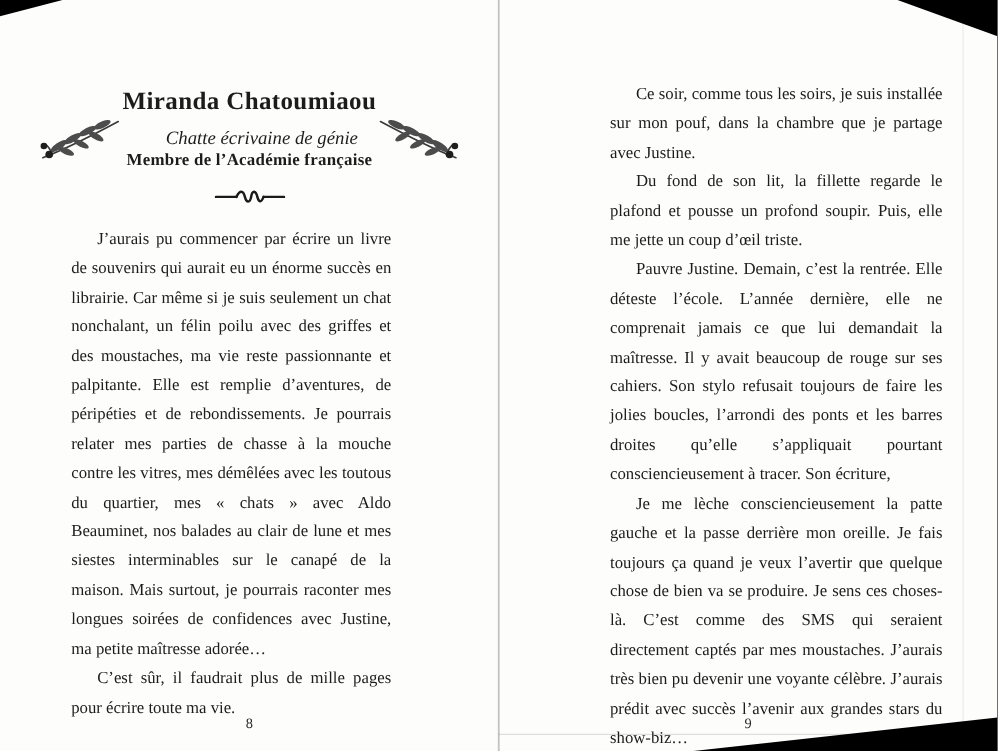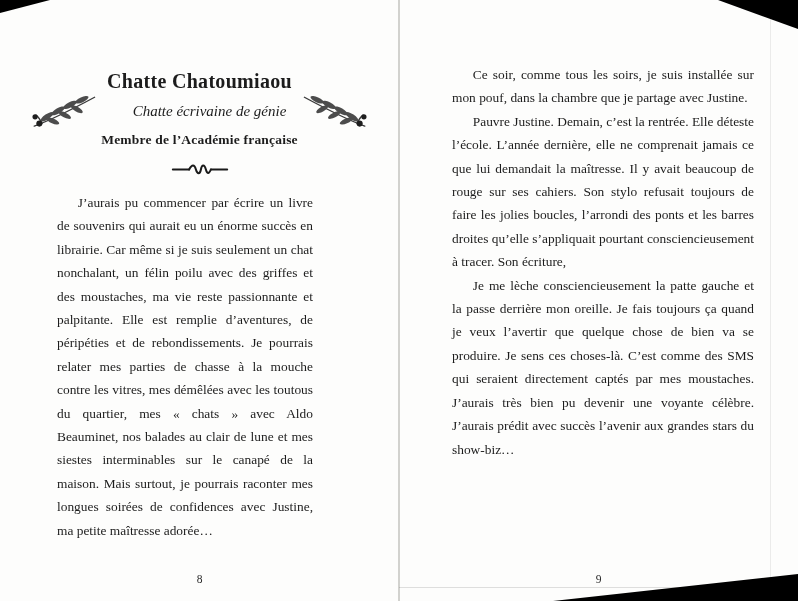--- a/index.html
+++ b/index.html
@@ -17,33 +17,33 @@
     .page { position: absolute; top: 0; height: 100%; }
     .page.left  { left: 0;     width: 399px; }
     .page.right { left: 399px; width: 399px; }
     .gutter {
       position: absolute; left: 398px; top: 0; width: 2px; height: 100%;
       background: linear-gradient(to right, #ecece9, #b8b8b4, #ecece9);
     }
     .header { position: relative; text-align: center; padding-top: 70px; }
     .title { font-size: 20px; font-weight: 700; letter-spacing: .3px; }
     .subtitle { font-style: italic; font-size: 15px; margin-top: 10px; padding-left: 20px; }
-    .affiliation { font-weight: 700; font-size: 13.5px; margin-top: 12px; letter-spacing: .2px; }
+    .affiliation { font-weight: 700; font-size: 13.5px; letter-spacing: .2px; }
     .branch { position: absolute; top: 86px; width: 68px; height: 48px; }
     .branch.b-left  { left: 30px; }
     .branch.b-right { right: 30px; transform: scaleX(-1); }
     .divider { margin-top: 14px; line-height: 0; }
     .body {
       text-align: justify;
       font-size: 13.4px;
       line-height: 23.4px;
       hyphens: auto; -webkit-hyphens: auto;
     }
     .page.left  .body { margin: 14px 86px 0 57px; }
-    .page.right .body { padding: 63px 44px 0 53px; }
+    .page.right .body { padding: 63px 44px 0 53px; margin-left: 36px; }
     .body p { text-indent: 1.55em; }
     .page-number {
       position: absolute; bottom: 16px; left: 0; width: 100%;
       text-align: center; font-size: 11.5px; color: #2a2a2a;
     }
     .corner { position: absolute; width: 0; height: 0; }
     .corner.tl { top: 0; left: 0;  border-top: 13px solid #000; border-right: 50px solid transparent; }
     .corner.tr { top: 0; right: 0; border-top: 29px solid #000; border-left: 80px solid transparent; }
     .corner.br { bottom: 0; right: 0; border-bottom: 27px solid #000; border-left: 245px solid transparent; }
     .edge-line   { position: absolute; top: 0; right: 27px; width: 1px; height: 100%; background: rgba(0,0,0,.07); }
@@ -92,44 +92,46 @@
             <ellipse cx="27" cy="39" rx="8" ry="2.9" transform="rotate(24 27 39)"></ellipse>
             <ellipse cx="41" cy="32" rx="8" ry="2.9" transform="rotate(27 41 32)"></ellipse>
             <ellipse cx="55" cy="25" rx="8" ry="2.9" transform="rotate(30 55 25)"></ellipse>
           </g>
           <g fill="#1e1e1e">
             <circle cx="11" cy="42" r="3.6"></circle>
             <circle cx="6" cy="34" r="3.1"></circle>
           </g>
         </svg>
       </span>
-      <h1 class="title">Chatte Chatoumiaou</h1>
+      <h1 class="title">Miranda Chatoumiaou</h1>
       <div class="subtitle">Chatte écrivaine de génie</div>
       <div class="affiliation">Membre de l’Académie française</div>
       <div class="divider">
         <svg viewBox="0 0 64 16" width="58" height="15">
           <g fill="none" stroke="#1a1a1a" stroke-width="2.2" stroke-linecap="round">
             <path d="M2,8 H20"></path>
             <path d="M44,8 H62"></path>
             <path d="M20,8 C23,2 26,2 27.5,8 C29,13.5 32,13.5 33,8 C34,2 37,2 38.5,8 C40,13.5 42,13 44,8"></path>
           </g>
         </svg>
       </div>
     </div>
     <div class="body">
       <p>J’aurais pu commencer par écrire un livre de souvenirs qui aurait eu un énorme succès en librairie. Car même si je suis seulement un chat nonchalant, un félin poilu avec des griffes et des moustaches, ma vie reste passionnante et palpitante. Elle est remplie d’aventures, de péripéties et de rebondissements. Je pourrais relater mes parties de chasse à la mouche contre les vitres, mes démêlées avec les toutous du quartier, mes « chats » avec Aldo Beauminet, nos balades au clair de lune et mes siestes interminables sur le canapé de la maison. Mais surtout, je pourrais raconter mes longues soirées de confidences avec Justine, ma petite maîtresse adorée…</p>
+      <p>C’est sûr, il faudrait plus de mille pages pour écrire toute ma vie.</p>
     </div>
     <div class="page-number">8</div>
   </div>
 
   <div class="gutter"></div>
 
   <div class="page right">
     <div class="body">
       <p>Ce soir, comme tous les soirs, je suis installée sur mon pouf, dans la chambre que je partage avec Justine.</p>
+      <p>Du fond de son lit, la fillette regarde le plafond et pousse un profond soupir. Puis, elle me jette un coup d’œil triste.</p>
       <p>Pauvre Justine. Demain, c’est la rentrée. Elle déteste l’école. L’année dernière, elle ne comprenait jamais ce que lui demandait la maîtresse. Il y avait beaucoup de rouge sur ses cahiers. Son stylo refusait toujours de faire les jolies boucles, l’arrondi des ponts et les barres droites qu’elle s’appliquait pourtant consciencieusement à tracer. Son écriture,</p>
       <p>Je me lèche consciencieusement la patte gauche et la passe derrière mon oreille. Je fais toujours ça quand je veux l’avertir que quelque chose de bien va se produire. Je sens ces choses-là. C’est comme des SMS qui seraient directement captés par mes moustaches. J’aurais très bien pu devenir une voyante célèbre. J’aurais prédit avec succès l’avenir aux grandes stars du show-biz…</p>
     </div>
     <div class="page-number">9</div>
   </div>
 
   <div class="edge-line"></div>
   <div class="bottom-line"></div>
   <div class="corner tl"></div>
   <div class="corner tr"></div>

